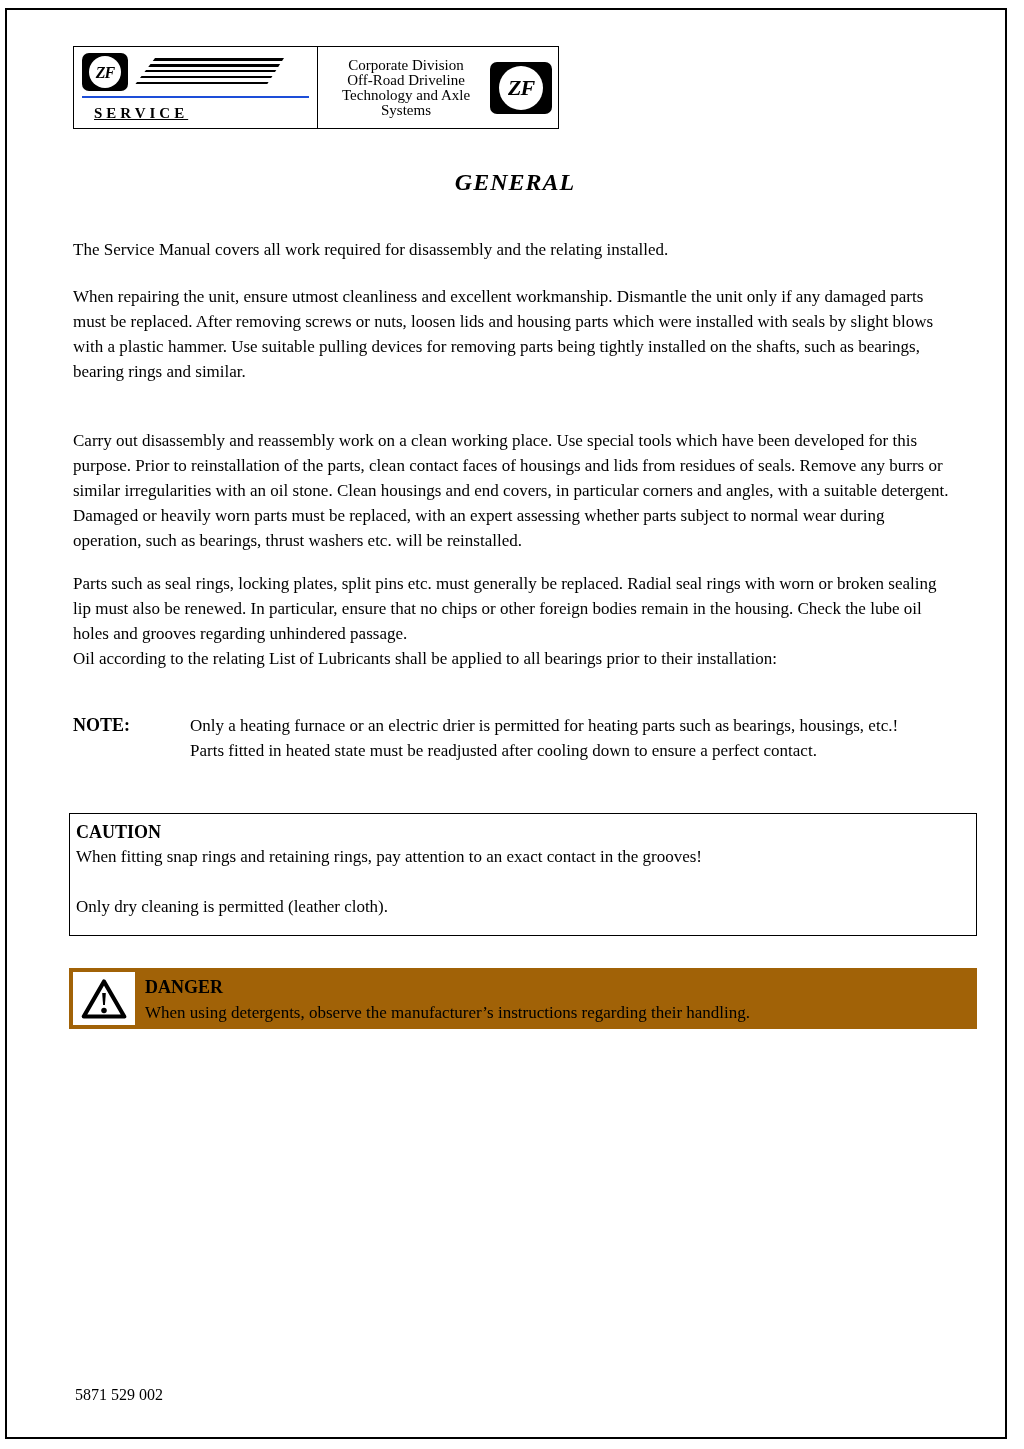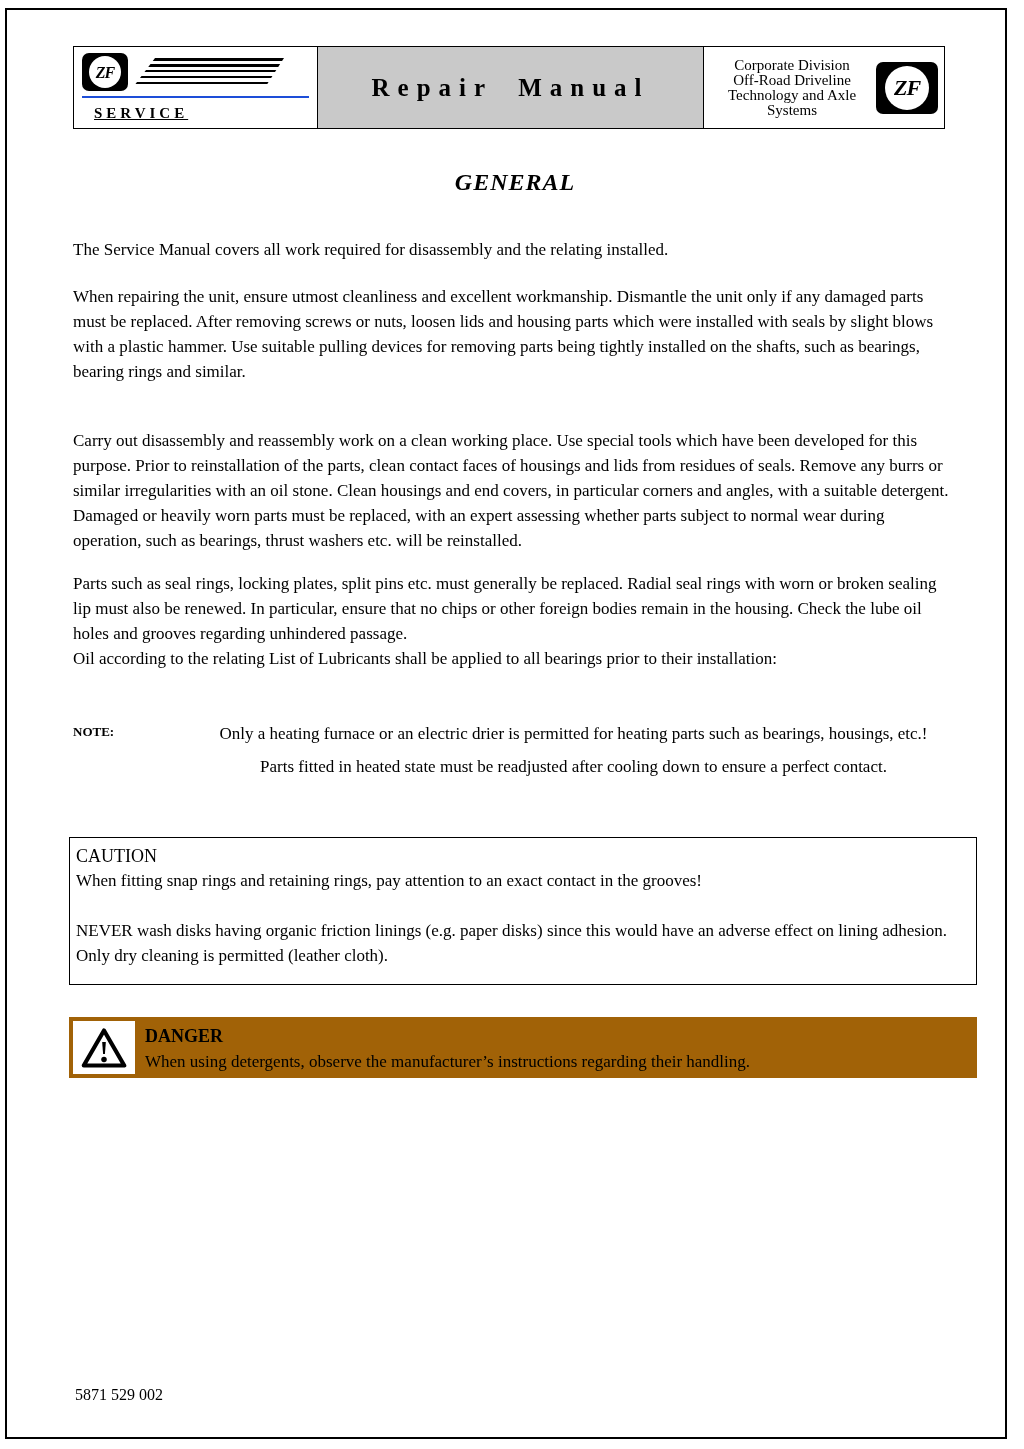--- a/index.html
+++ b/index.html
@@ -66,30 +66,30 @@
   .page-title {
     text-align: center; font-weight: bold; font-style: italic;
     font-size: 24px; letter-spacing: 1px; margin: 38px 0 40px 0; line-height: 30px;
   }
   .para { margin: 0 0 22px 0; }
   .para.gap-lg { margin-bottom: 44px; }
   .para.gap-md { margin-bottom: 18px; }
 
   
   .note { display: flex; margin-top: 42px; }
-  .note-label { width: 117px; font-weight: bold; font-size: 13px; flex: none; margin-top: 6px; }
+  .note-label { width: 117px; font-weight: bold; font-size: 18px; flex: none; }
   .note-text { flex: 1; }
-  .note-text div { margin: 8px; text-align: center; }
+  .note-text div { margin: 0; }
 
   
   .caution {
     border: 1px solid #000; margin: 50px -4px 0 -4px; padding: 6px 12px 16px 6px;
     position: relative; left: 0; width: auto; margin-right: -20px;
   }
-  .caution-title { font-weight: normal; font-size: 18px; line-height: 24px; }
+  .caution-title { font-weight: bold; font-size: 18px; line-height: 24px; }
   .caution p { margin: 0 0 25px 0; }
   .caution p.tight { margin-bottom: 0; }
 
   
   .danger {
     background: #a16207; margin: 32px -20px 0 -4px; padding: 4px;
     display: flex; align-items: stretch; min-height: 58px; box-sizing: border-box;
   }
   .danger-icon-box {
     background: #fff; width: 62px; flex: none; display: flex;
@@ -119,23 +119,20 @@
             <div class="zf-circle">
                 <span>ZF</span>
               </div>
           </div>
           <div class="speed-lines"></div>
         </div>
         <div class="service-row">
           <span class="service-text">SERVICE</span>
         </div>
       </div>
-      <div class="header-mid">
-        <span class="header-title">Repair Manual</span>
-      </div>
       <div class="header-right">
         <div class="division">
           <div>Corporate Division</div>
           <div>Off-Road Driveline</div>
           <div>Technology and Axle Systems</div>
         </div>
         <div class="zf-logo zf-big">
           <div class="zf-circle">
               <span>ZF</span>
             </div>
@@ -157,21 +154,20 @@
       <div class="note-label">NOTE:</div>
       <div class="note-text">
         <div>Only a heating furnace or an electric drier is permitted for heating parts such as bearings, housings, etc.!</div>
         <div>Parts fitted in heated state must be readjusted after cooling down to ensure a perfect contact.</div>
       </div>
     </div>
 
     <div class="caution">
       <div class="caution-title">CAUTION</div>
       <p>When fitting snap rings and retaining rings, pay attention to an exact contact in the grooves!</p>
-      <p class="tight">NEVER wash disks having organic friction linings (e.g. paper disks) since this would have an adverse effect on lining adhesion.</p>
       <p class="tight">Only dry cleaning is permitted (leather cloth).</p>
     </div>
 
     <div class="danger">
       <div class="danger-icon-box">
         <svg width="46" height="42" viewBox="0 0 100 90">
           <path d="M50 7 L94 83 L6 83 Z" fill="none" stroke="#000" stroke-width="9" stroke-linejoin="round"></path>
           <path d="M46 32 h8 l-2 26 h-4 Z" fill="#000"></path>
           <circle cx="50" cy="70" r="6" fill="#000"></circle>
         </svg>

